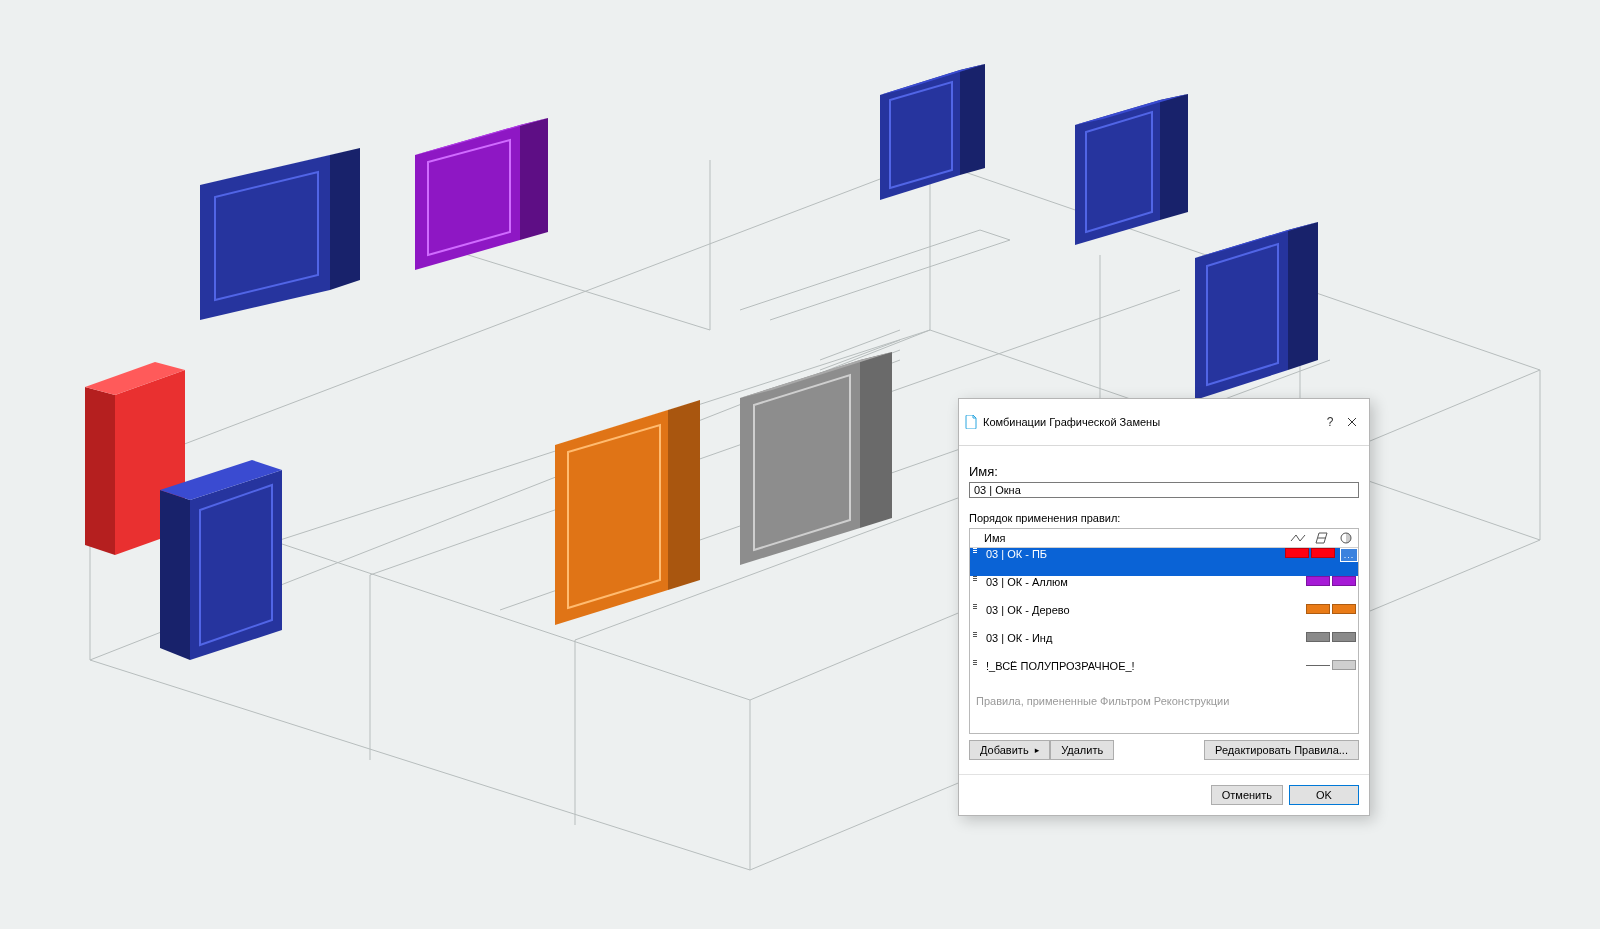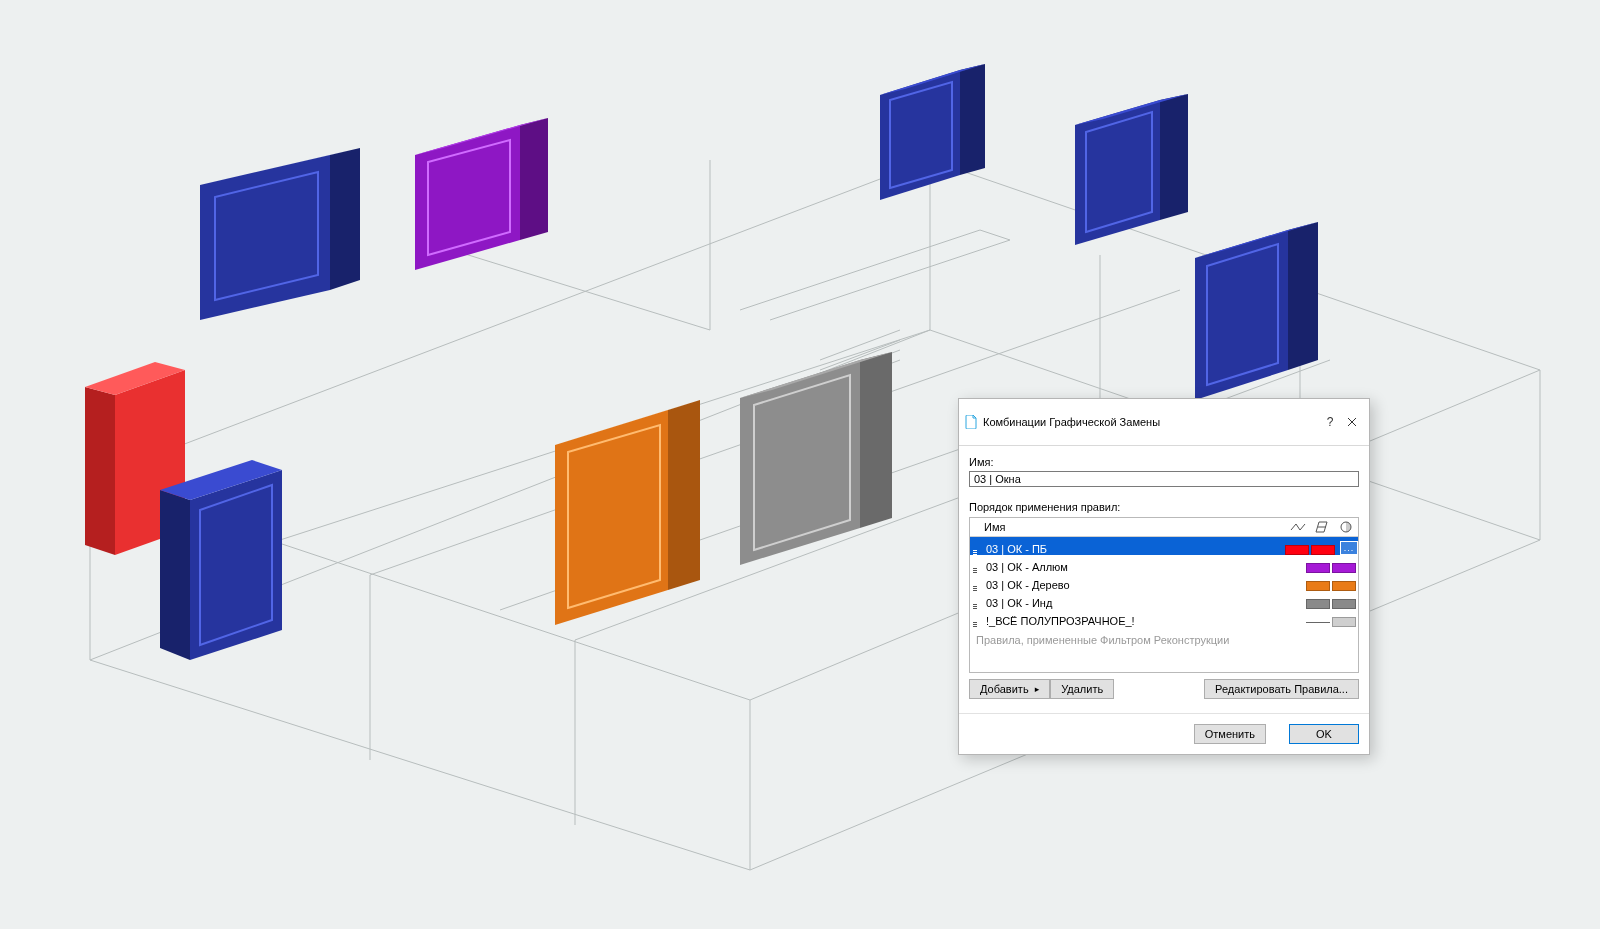--- a/index.html
+++ b/index.html
@@ -7,33 +7,33 @@
 .canvas svg{width:100%;height:100%;display:block}
 
 
 .dlg{position:absolute;right:230px;top:398px;width:410px;background:#fff;border:1px solid #b5b5b5;box-shadow:4px 4px 14px rgba(0,0,0,.2)}
 .dlg-title{height:24px;display:flex;align-items:center;padding:11px 6px;border-bottom:1px solid #d9d9d9;user-select:none}
 .dlg-title .doc-icon{width:12px;height:14px;margin-right:6px;display:flex;align-items:center;justify-content:center}
 .dlg-title .title-text{flex:1;font-size:11px}
 .dlg-title .winbtn{width:22px;height:22px;display:flex;align-items:center;justify-content:center;color:#333;font-size:12px}
 
 .dlg-body{padding:8px 10px 6px 10px}
-.field-label{font-size:11px;margin:2px 0 3px 0}
+.field-label{font-size:13px;margin:10px 0 3px 0}
 .textfield{width:100%;box-sizing:border-box;height:16px;border:1px solid #7a7a7a;padding:0 4px;font:inherit}
 
 .sub-label{font-size:11px;margin:14px 0 4px 0}
 
 .rules-frame{border:1px solid #b9b9b9}
 .rules-head{display:flex;align-items:center;height:18px;border-bottom:1px solid #d0d0d0;font-size:11px}
 .rules-head .c-grip{width:10px}
 .rules-head .c-name{flex:1;padding-left:4px}
 .rules-head .c-ico{width:24px;display:flex;align-items:center;justify-content:center;color:#555}
 .rules-head .c-ico svg{display:block}
 
-.rule-row{display:flex;align-items:flex-end;height:18px;font-size:11px}
+.rule-row{display:flex;align-items:flex-start;height:28px;font-size:11px}
 .rule-row.selected{background:#0a63d6;color:#fff}
 .rule-row .grip{width:10px;display:flex;align-items:center;justify-content:center;flex-direction:column;gap:1px}
 .rule-row .grip span{display:block;width:4px;height:1px;background:#555}
 .rule-row.selected .grip span{background:#fff}
 .rule-row .name{flex:1;padding-left:6px;white-space:nowrap;overflow:hidden}
 .rule-row .swatches{display:flex;align-items:center;margin-right:2px;gap:2px}
 .rule-row .sw{width:24px;height:10px;border:1px solid rgba(0,0,0,.25);box-sizing:border-box}
 .rule-row .line-sw{width:24px;height:0;border-top:1px solid #666}
 .rule-row .dots{width:16px;height:12px;display:flex;align-items:center;justify-content:center;border:1px solid #bbb;margin-left:3px;background:#eee;color:#333;font-size:9px;letter-spacing:1px}
 .rule-row.selected .dots{border-color:#fff;background:rgba(255,255,255,.2);color:#fff}
@@ -41,21 +41,21 @@
 .rules-note{color:#9a9a9a;font-size:11px;padding:7px 6px 26px 6px}
 
 .btn{height:20px;border:1px solid #adadad;background:#e1e1e1;font:inherit;padding:0 10px;display:inline-flex;align-items:center;justify-content:center;min-width:60px;cursor:default}
 .btn.primary{border:1px solid #0078d7;min-width:70px}
 
 .toolbar-row{display:flex;margin-top:6px}
 .toolbar-row .spacer{flex:1}
 
 .drop-arrow{margin-left:6px;font-size:9px}
 
-.dlg-footer{display:flex;justify-content:flex-end;gap:23px;padding:10px;border-top:1px solid #e2e2e2;margin-top:8px}
+.dlg-footer{display:flex;justify-content:flex-end;gap:6px;padding:10px;border-top:1px solid #e2e2e2;margin-top:8px}
 </style>
 </head>
 <body>
 
 <div class="canvas">
 <svg viewBox="0 0 1600 929">
 
   <g stroke="#b7bdbd" stroke-width="1" fill="none">
 
     <polygon points="90,660 750,870 1540,540 930,330"></polygon>

